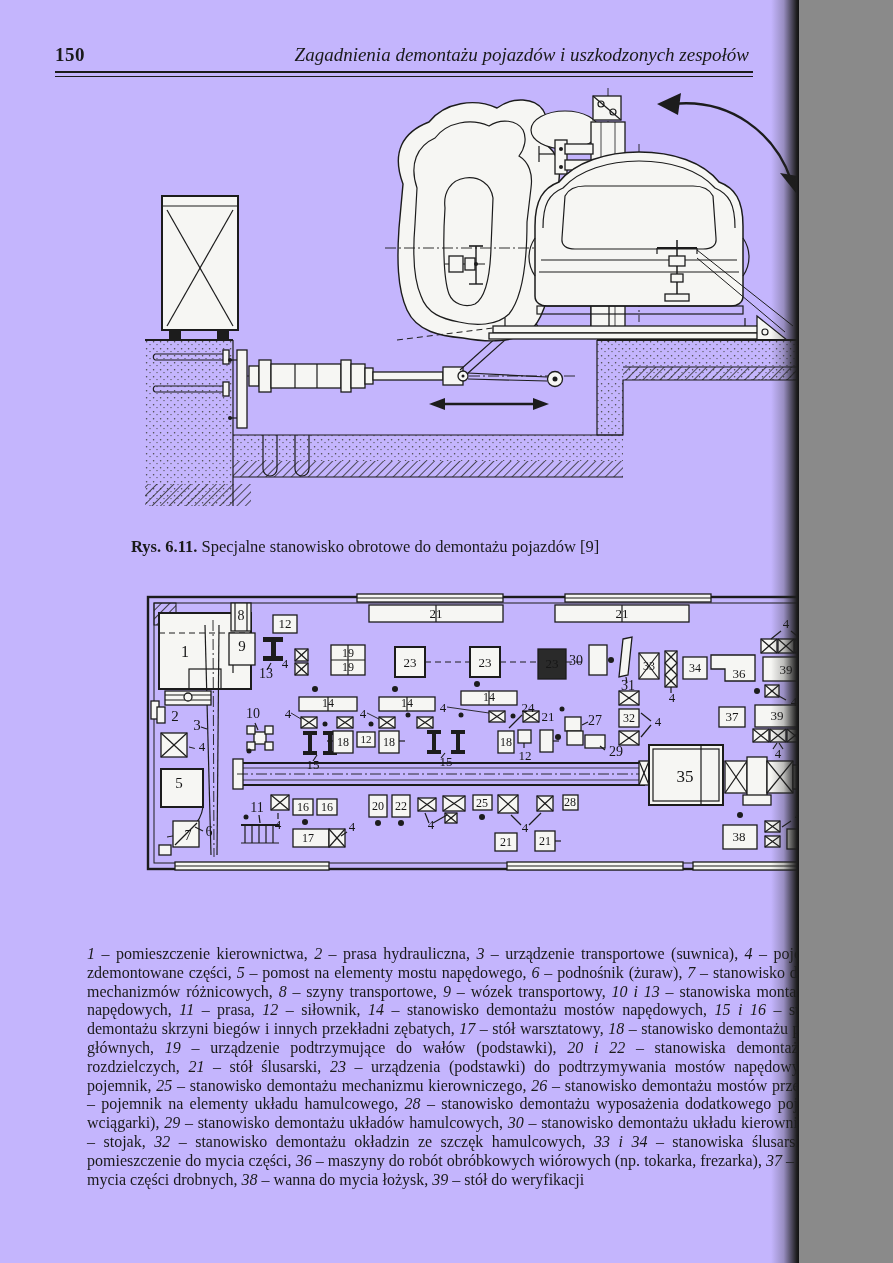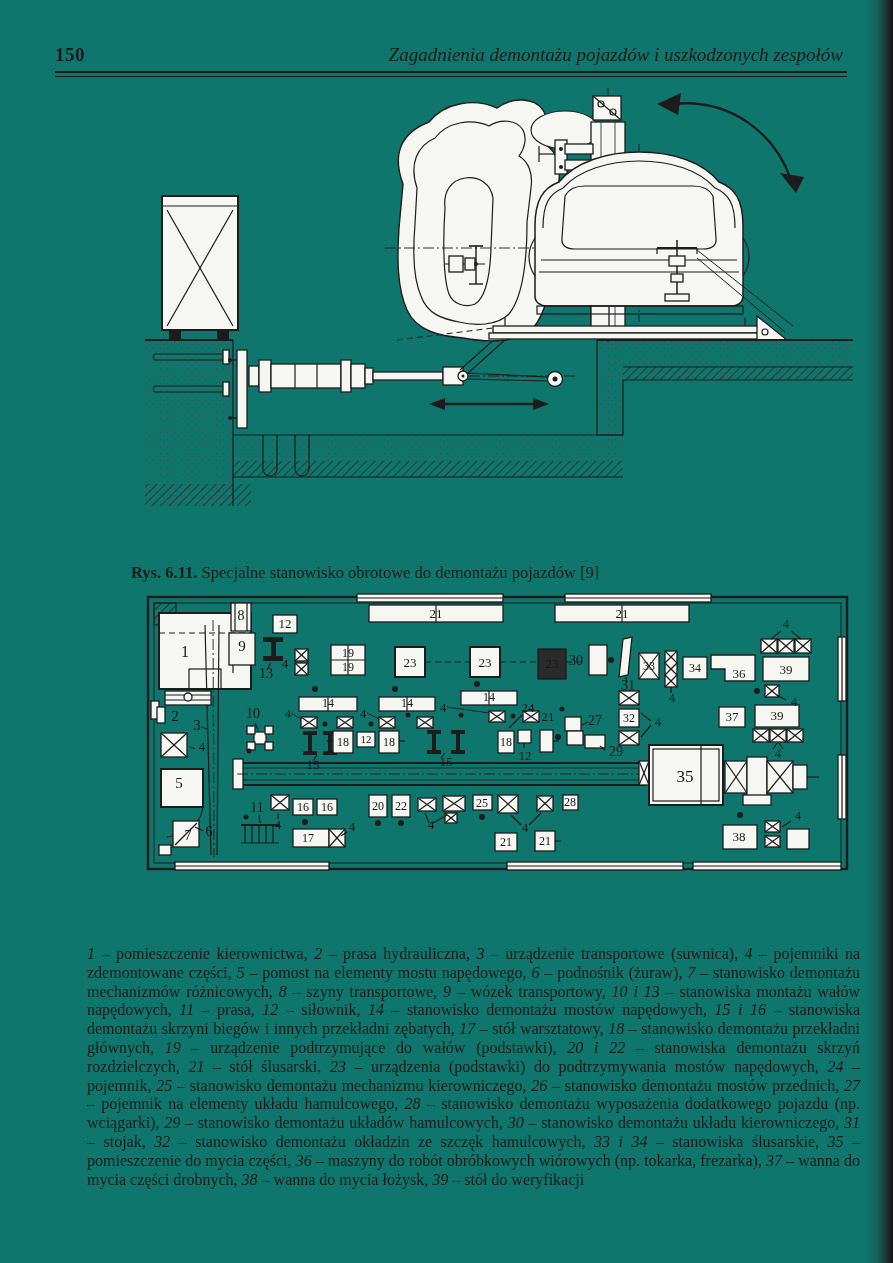--- a/index.html
+++ b/index.html
@@ -1,36 +1,36 @@
 <!DOCTYPE html>
 <html><head>
 <meta charset="utf-8">
 <style>
   html,body{margin:0;padding:0;background:#8a8a8a;}
-  #page{position:relative;width:893px;height:1263px;background:#0f766e;overflow:hidden;
+  #page{position:relative;width:799px;height:1263px;background:#c4b5fd;overflow:hidden;
         font-family:"Liberation Serif","DejaVu Serif",serif;color:#1a1a1a;}
   
   #hdr{position:absolute;left:55px;right:50px;top:44px;display:flex;justify-content:space-between;align-items:baseline;}
   #pagenum{font-weight:bold;font-size:19px;letter-spacing:.5px;}
   #runhead{font-style:italic;font-size:19px;}
   .rule1{position:absolute;left:55px;right:46px;top:71px;border-top:2.6px solid #1b1b1b;}
   .rule2{position:absolute;left:55px;right:46px;top:76px;border-top:1px solid #1b1b1b;}
   
   #fig1{position:absolute;left:145px;top:88px;}
   #fig2{position:absolute;left:145px;top:585px;}
   svg .ln{stroke:#1c1c1c;fill:none;stroke-width:1.2;}
   svg .th{stroke:#1c1c1c;fill:none;stroke-width:2;}
   svg .b{fill:#f6f6f3;stroke:#1c1c1c;stroke-width:1.3;}
   svg .bt{fill:#f6f6f3;stroke:#1c1c1c;stroke-width:2;}
   svg .dd{stroke:#1c1c1c;stroke-width:.9;fill:none;stroke-dasharray:11 3 2 3;}
   svg .da{stroke:#1c1c1c;stroke-width:1;fill:none;stroke-dasharray:6 4;}
   svg .fl{fill:#1c1c1c;stroke:none;}
   #plansvg text{text-anchor:middle;font-family:"Liberation Serif","DejaVu Serif",serif;fill:#161616;}
   
-  #cap1{position:absolute;left:131px;top:546px;width:640px;font-size:16.5px;}
+  #cap1{position:absolute;left:131px;top:520px;width:640px;font-size:16.5px;}
   #cap2{position:absolute;left:87px;top:883px;width:772px;font-size:17px;line-height:22px;text-align:justify;}
   .capb{font-weight:bold;}
   #legend{position:absolute;left:87px;top:929px;width:773px;font-size:16px;line-height:18.8px;text-align:justify;}
   #legend i{font-style:italic;}
   
   #gutter{position:absolute;top:0;right:0;width:28px;height:100%;
           background:linear-gradient(to right,rgba(40,40,40,0) 0%,rgba(40,40,40,.28) 45%,#1d1d1d 92%,#111 100%);}
 </style>
 </head>
 <body>

